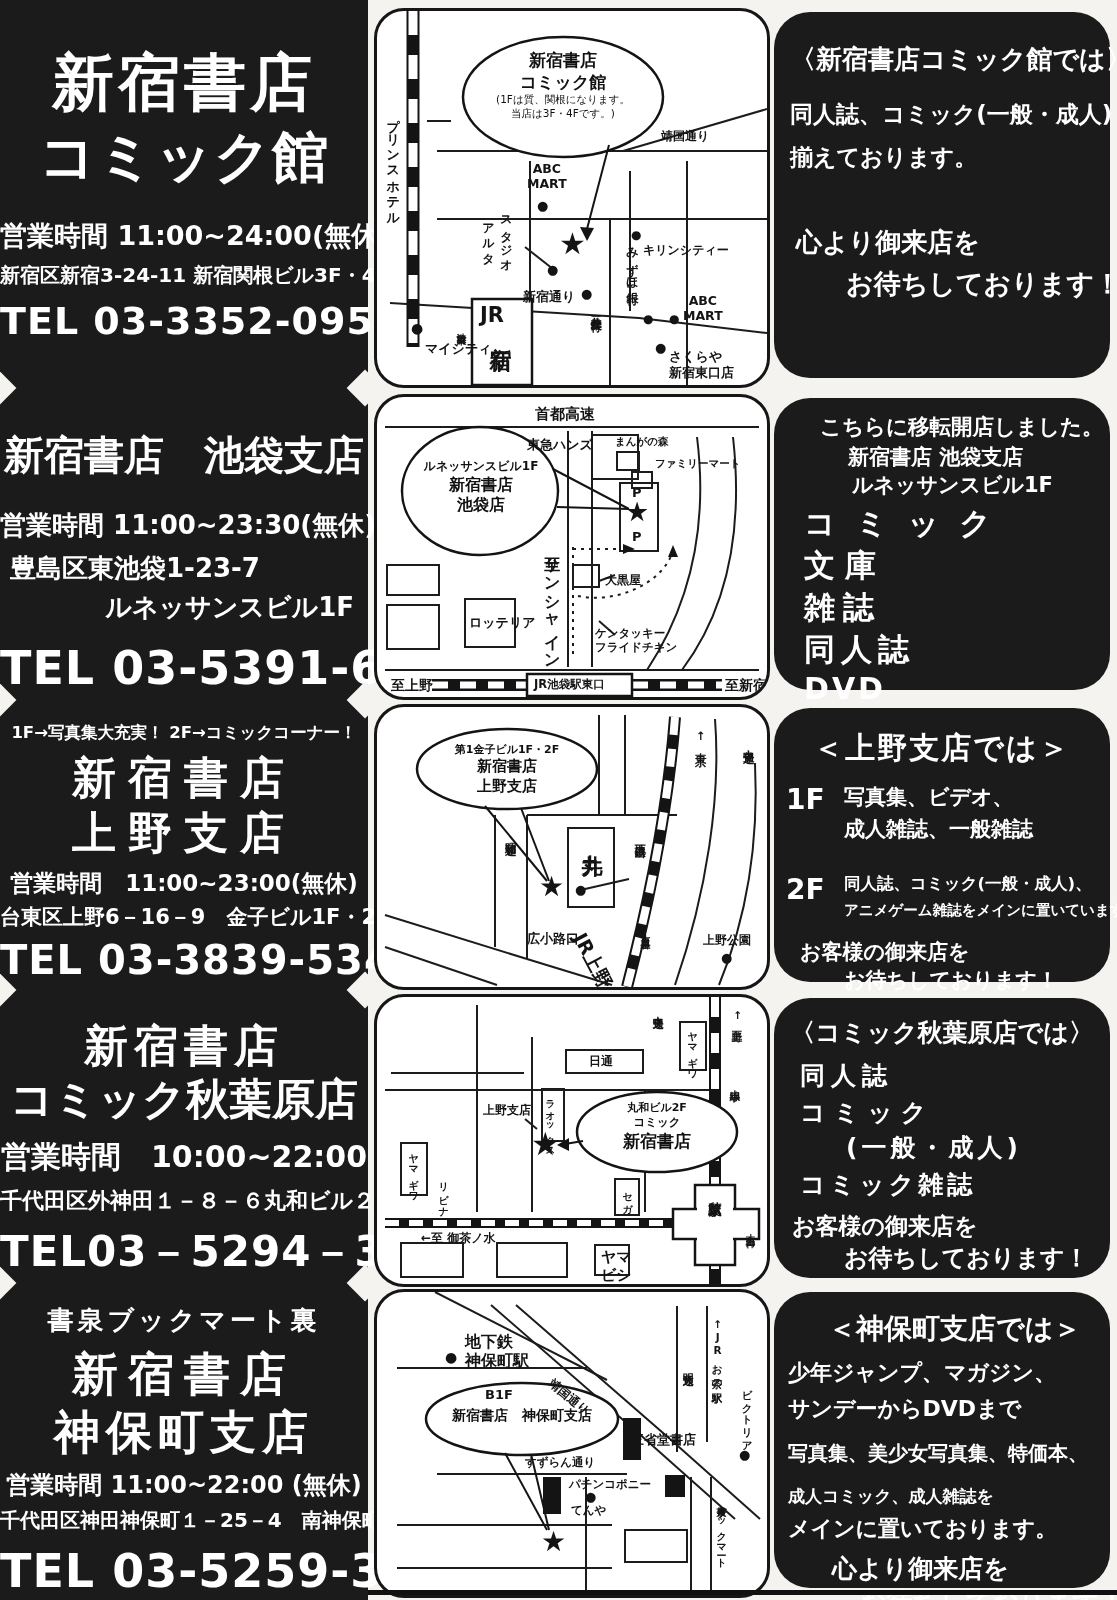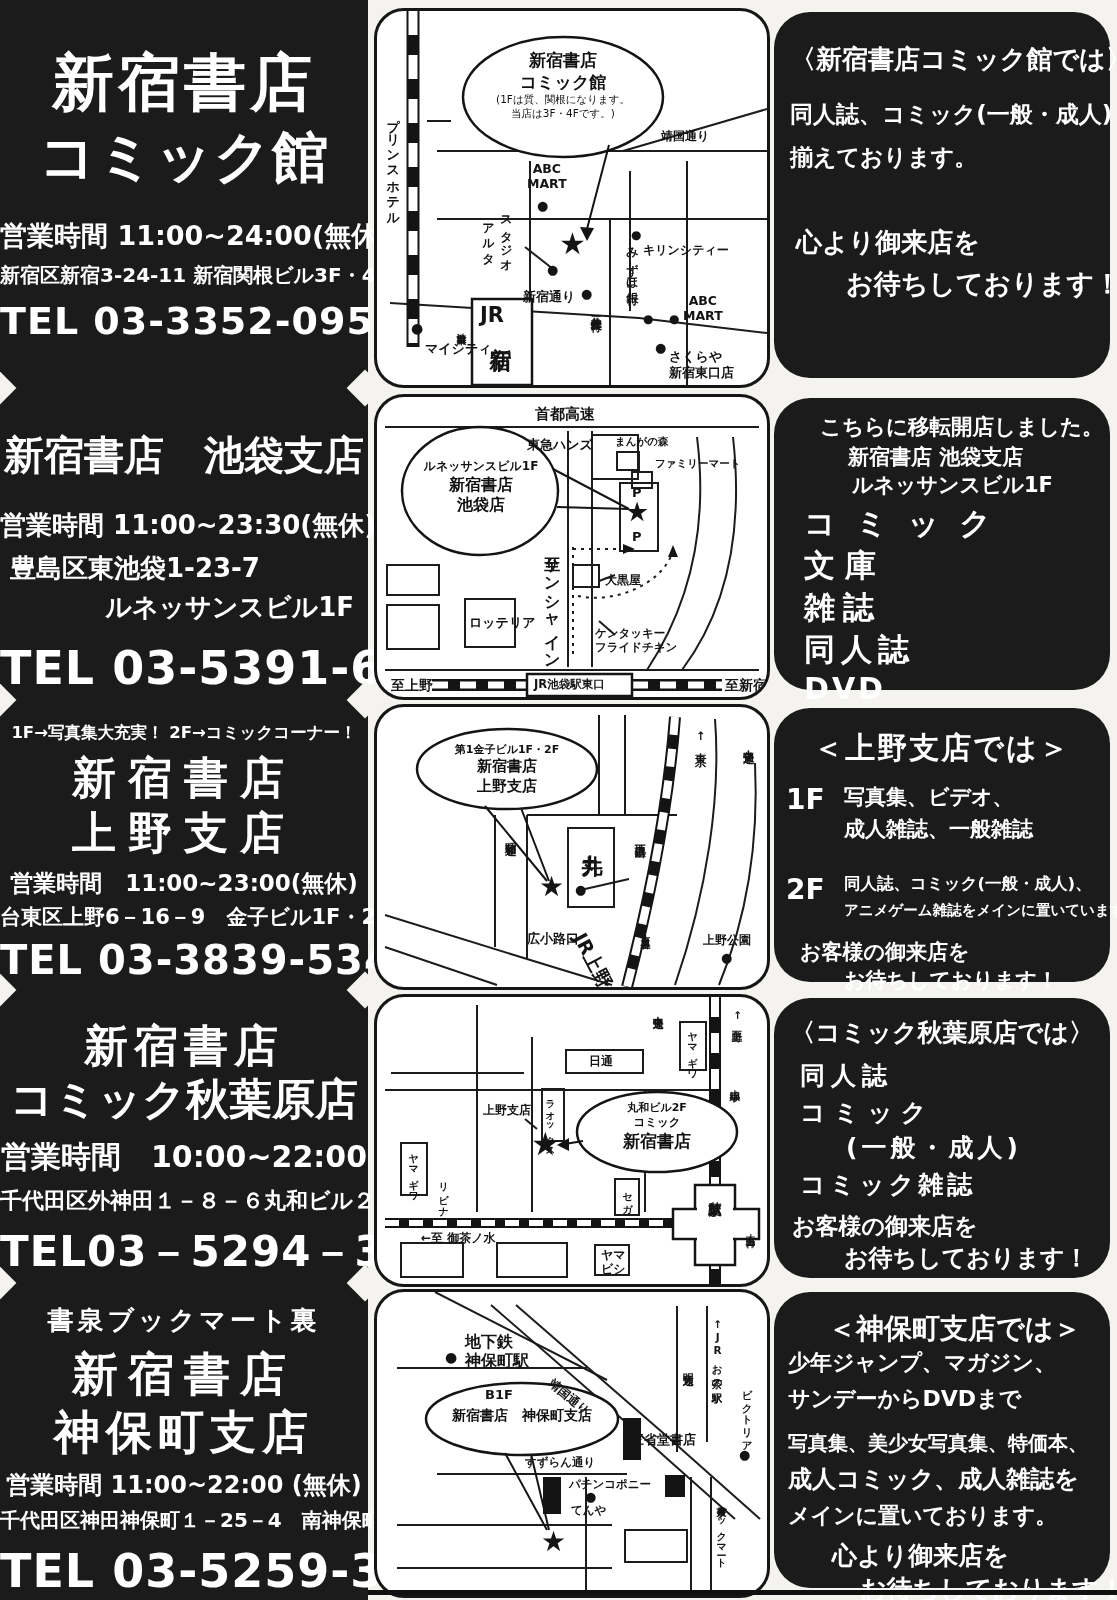--- a/index.html
+++ b/index.html
@@ -288,21 +288,21 @@
     <div class="mlabel v" style="left:354px;top:12px;font-size:10.5px">↑至上野</div>
     <div class="mlabel v" style="left:352px;top:84px;font-size:10.5px">山手線</div>
     <div class="mlabel" style="left:106px;top:106px;font-size:12px">上野支店</div>
     <div class="mlabel v" style="left:168px;top:96px;font-size:9.5px">ラオックス</div>
     <div class="mlabel v" style="left:30px;top:150px;font-size:10px">ヤマギワ</div>
     <div class="mlabel v" style="left:60px;top:178px;font-size:10px">リビナ</div>
     <div class="mlabel v" style="left:244px;top:188px;font-size:10px">セガ</div>
     <div class="mlabel" style="left:44px;top:234px;font-size:12px">←至 御茶ノ水</div>
     <div class="mlabel v" style="left:330px;top:194px;font-size:13px">秋葉原駅</div>
     <div class="mlabel v" style="left:368px;top:232px;font-size:9.5px">至神田↓</div>
-    <div class="mlabel pre" style="left:224px;top:251px;font-size:12px;text-align:center">ヤマ
+    <div class="mlabel pre" style="left:224px;top:251px;font-size:15px;text-align:center">ヤマ
 ビシ</div>
     <div class="glyph" style="left:154px;top:131px;font-size:32px">★</div>
   </div>
 
   <div class="mapbox" style="left:374px;top:1289px;width:390px;height:303px">
     <svg class="mapsvg" viewBox="0 0 390 303">
       <g stroke="#1c1c1c" stroke-width="2" fill="none">
         <line x1="20" y1="76" x2="210" y2="76"></line>
         <line x1="58" y1="0" x2="230" y2="88"></line>
         <line x1="139" y1="13" x2="293" y2="147"></line>
@@ -393,23 +393,23 @@
     <div class="p-line" style="font-size:25px;padding-left:12px;margin-top:10px;letter-spacing:6px">同人誌</div>
     <div class="p-line" style="font-size:25px;padding-left:12px;margin-top:4px;letter-spacing:8px">コミック</div>
     <div class="p-line" style="font-size:25px;padding-left:58px;margin-top:2px;letter-spacing:4px">(一般・成人)</div>
     <div class="p-line" style="font-size:25px;padding-left:12px;margin-top:4px;letter-spacing:4px">コミック雑誌</div>
     <div class="p-line" style="font-size:23px;margin-top:10px;padding-left:4px">お客様の御来店を</div>
     <div class="p-line" style="font-size:24px;padding-left:56px">お待ちしております！</div>
   </div>
 
   <div class="panel" style="left:774px;top:1292px;width:336px;height:296px;padding:18px 14px">
     <div class="p-heading" style="font-size:28px;padding-left:40px;text-align:left">＜神保町支店では＞</div>
-    <div class="p-line" style="font-size:22px;margin-top:0">少年ジャンプ、マガジン、</div>
+    <div class="p-line" style="font-size:22px;margin-top:10px">少年ジャンプ、マガジン、</div>
     <div class="p-line" style="font-size:22px;margin-top:6px">サンデーからDVDまで</div>
     <div class="p-line" style="font-size:20px;margin-top:16px">写真集、美少女写真集、特価本、</div>
-    <div class="p-line" style="font-size:24px;margin-top:6px">成人コミック、成人雑誌を</div>
+    <div class="p-line" style="font-size:17px;margin-top:18px">成人コミック、成人雑誌を</div>
     <div class="p-line" style="font-size:22px;margin-top:6px">メインに置いております。</div>
     <div class="p-line" style="font-size:25px;margin-top:8px;padding-left:44px">心より御来店を</div>
     <div class="p-line" style="font-size:26px;padding-left:72px">お待ちしております！</div>
   </div>
 
   <div class="bottom-line"></div>
 </div>
 
 </body></html>

